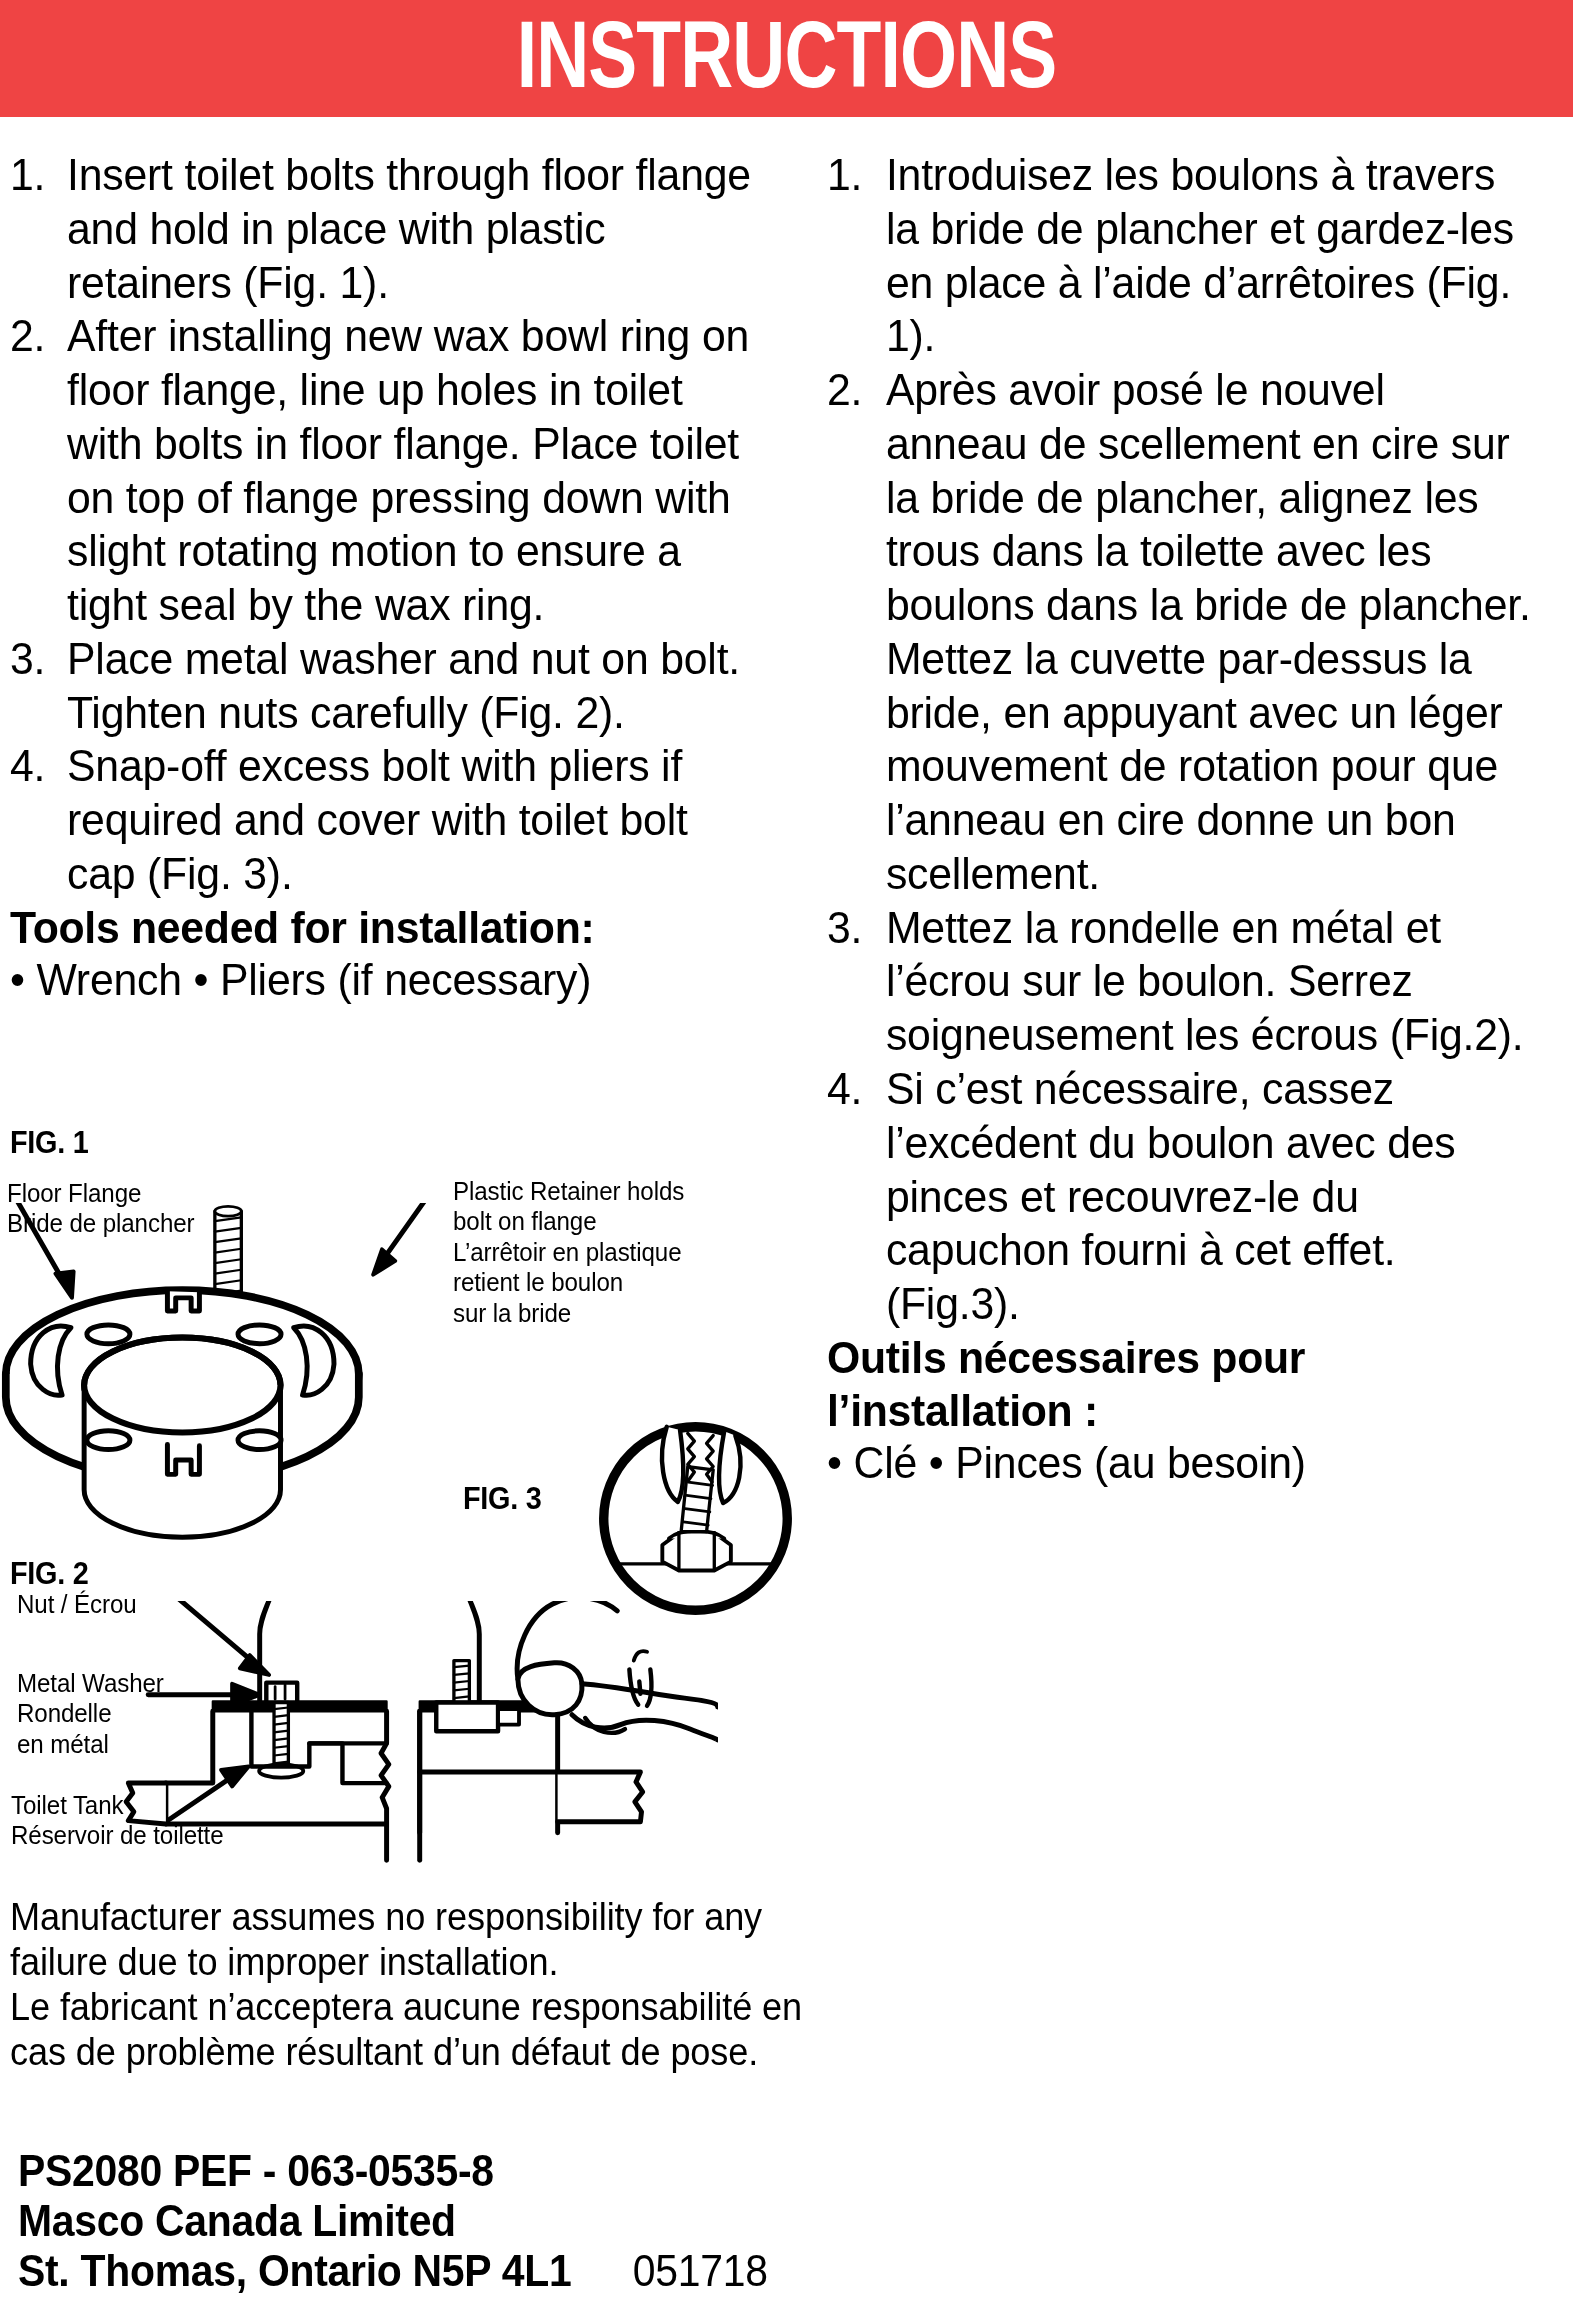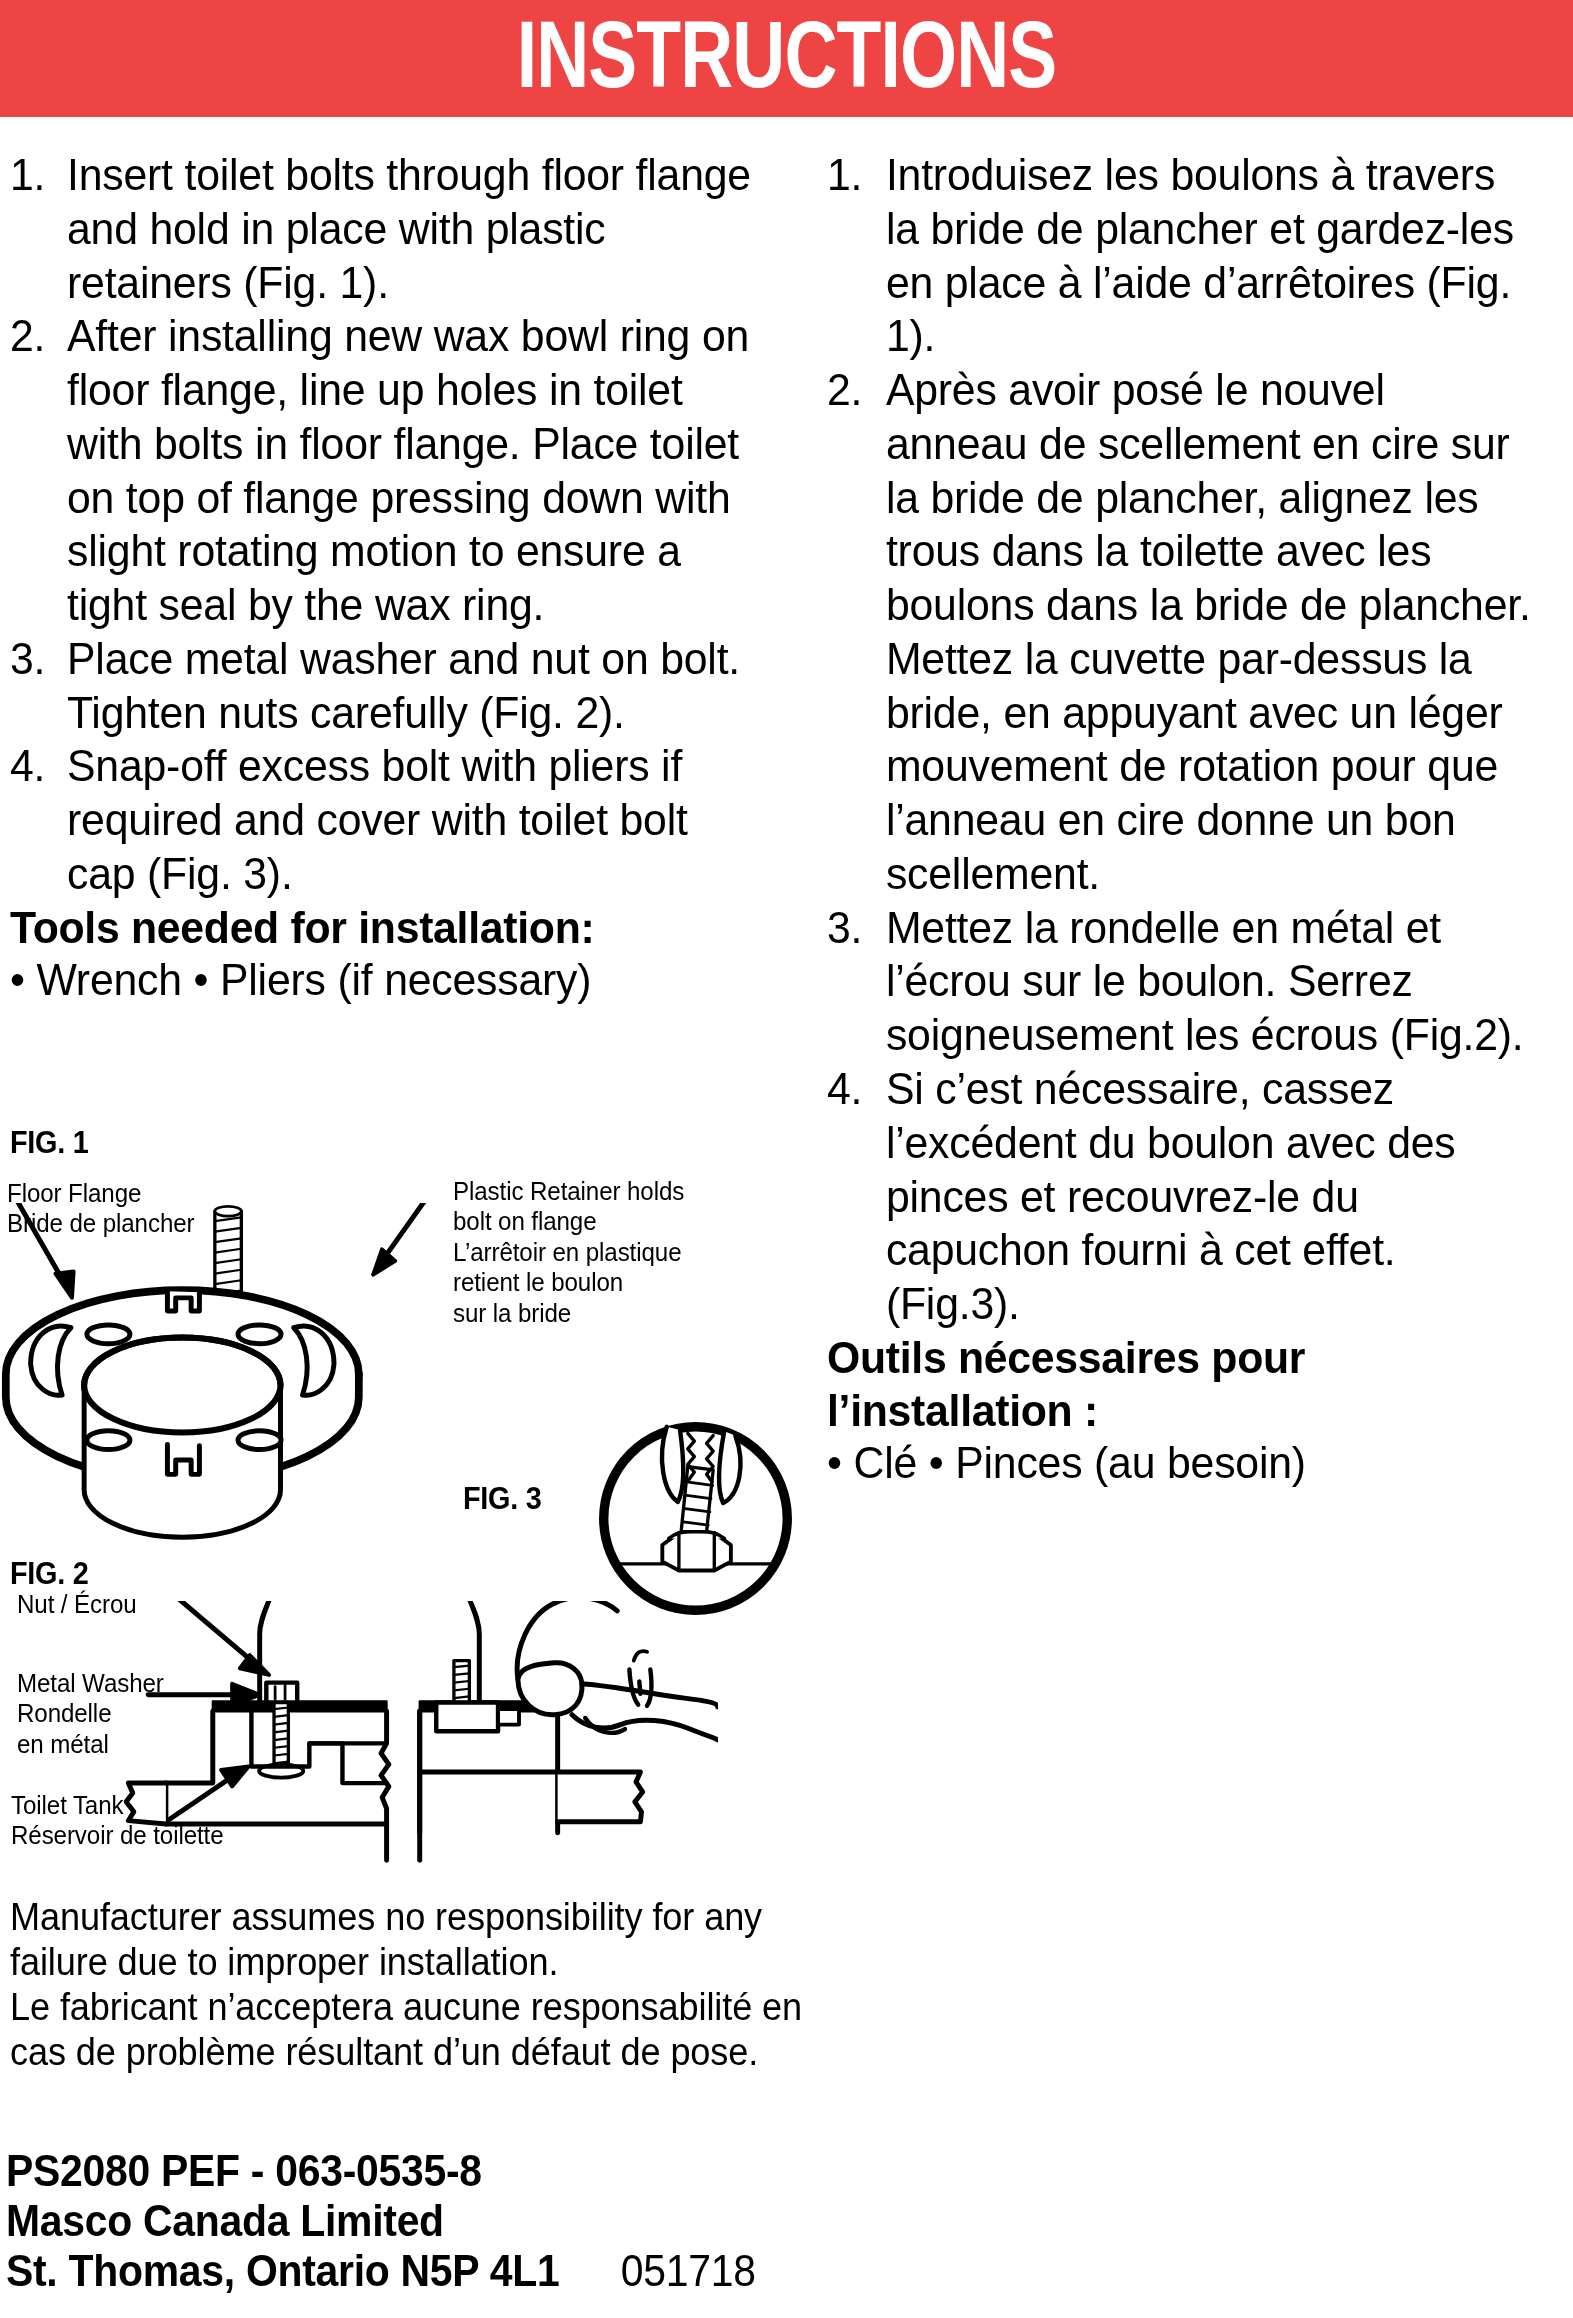--- a/index.html
+++ b/index.html
@@ -141,21 +141,21 @@
     top: 1895px;
     width: 1270px;
     font-size: 38px;
     line-height: 1.185;
     letter-spacing: -0.1px;
     transform: scaleX(0.95);
     transform-origin: left top;
   }
   .footer {
     position: absolute;
-    left: 6px;
+    left: 18px;
     top: 2146px;
     width: 1380px;
   }
   .footer-line {
     font-size: 44px;
     font-weight: bold;
     line-height: 1.14;
     letter-spacing: -0.3px;
     transform: scaleX(0.93);
     transform-origin: left top;

